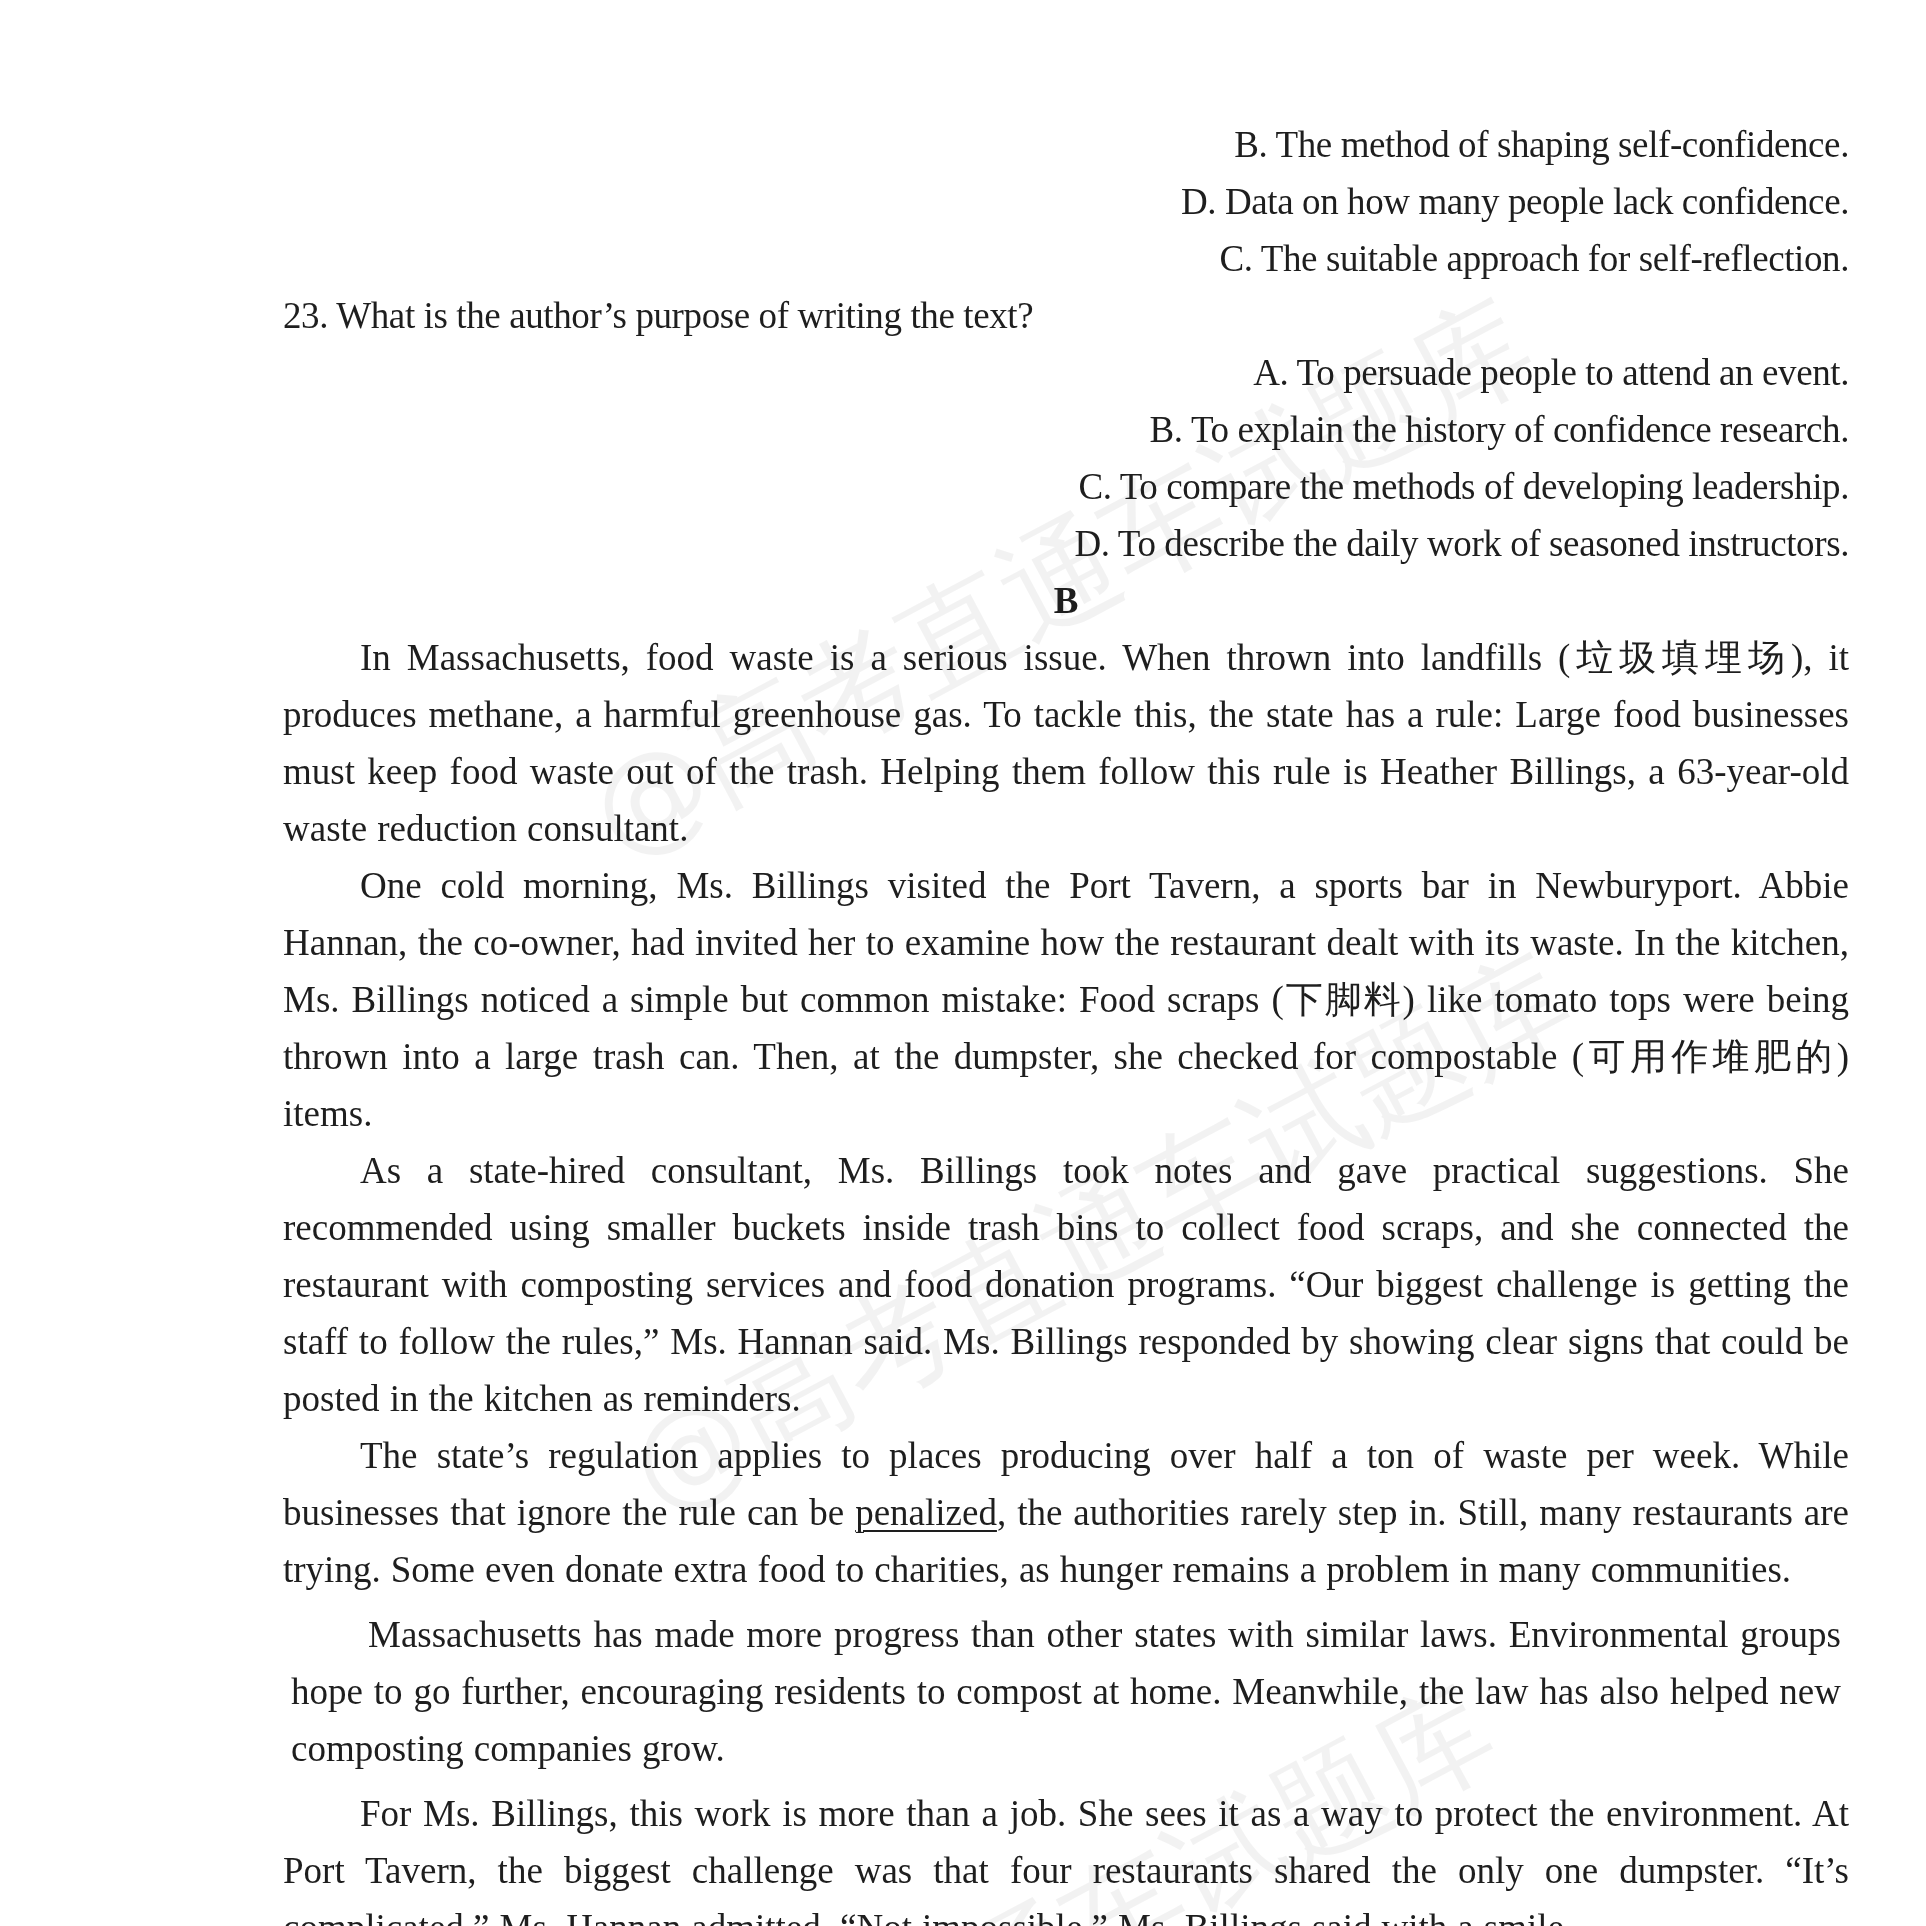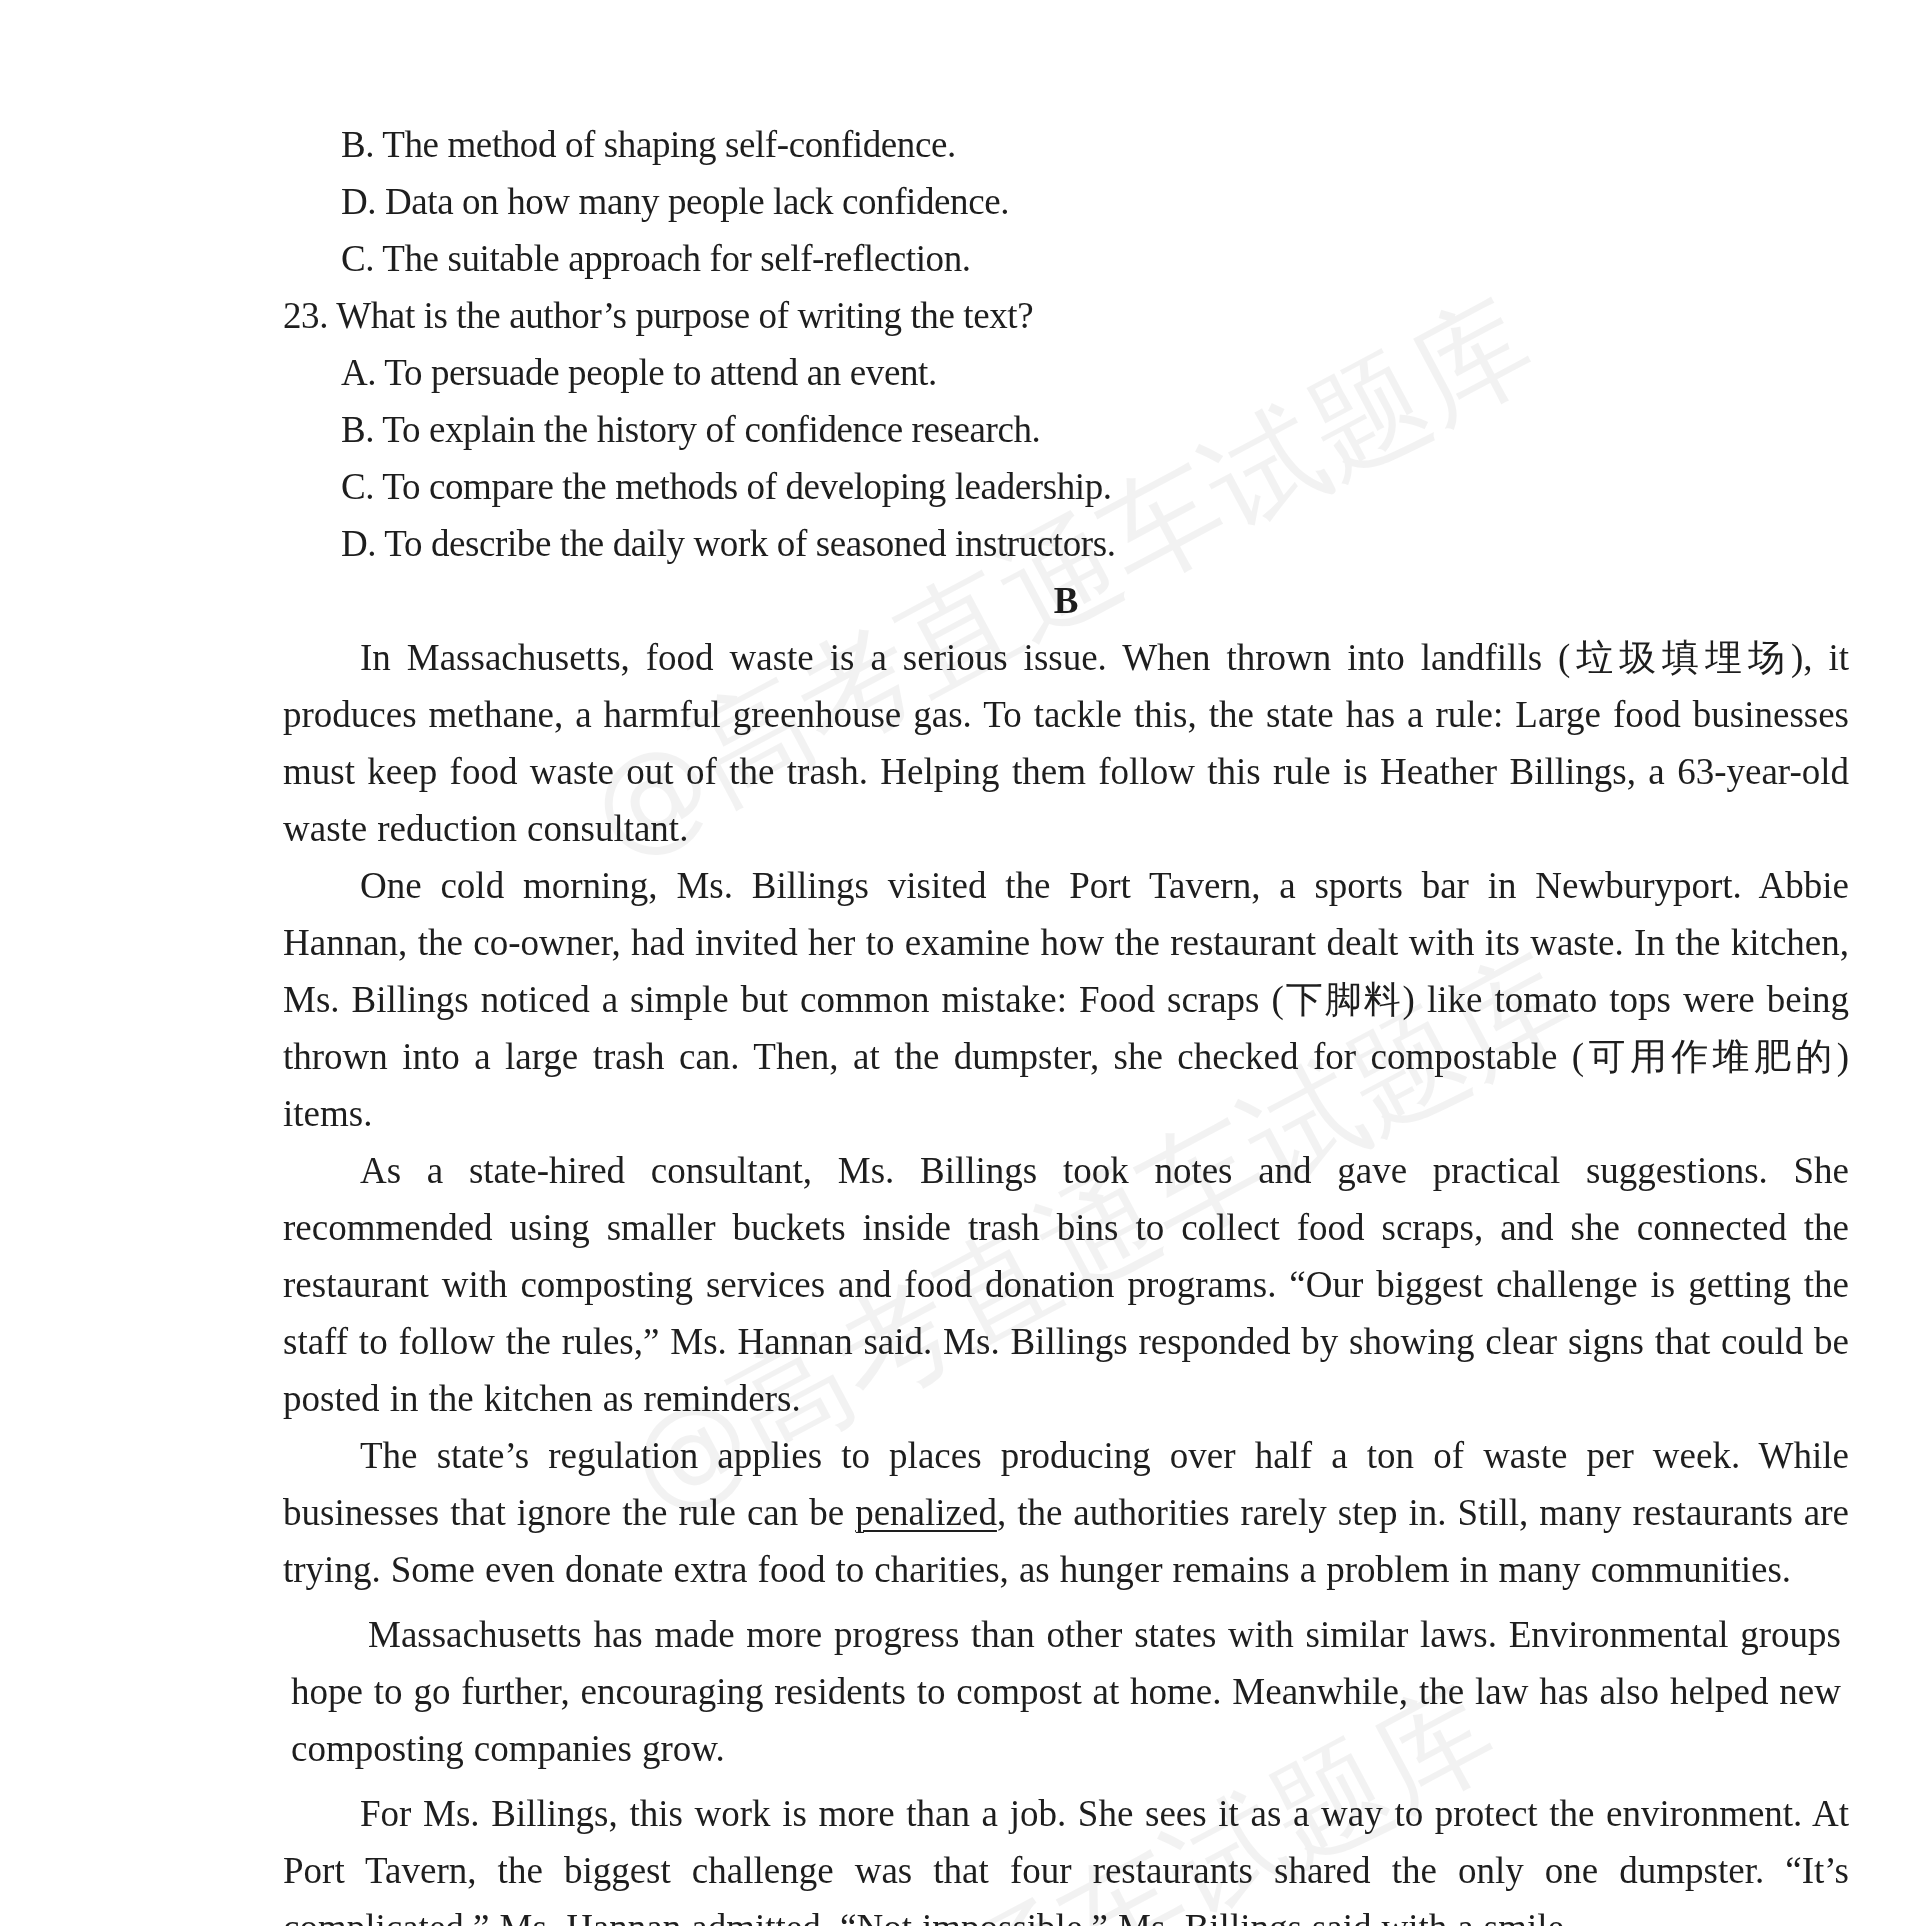--- a/index.html
+++ b/index.html
@@ -31,20 +31,21 @@
     }
     .line {
       font-size: 37px;
       line-height: 57px;
       height: 57px;
       white-space: nowrap;
       letter-spacing: -0.4px;
     }
     .opt {
       padding-left: 58px;
+      text-align: right;
     }
     .q {
       padding-left: 0;
     }
     .section-title {
       text-align: center;
       font-weight: bold;
       font-size: 37px;
       line-height: 57px;
       height: 57px;

